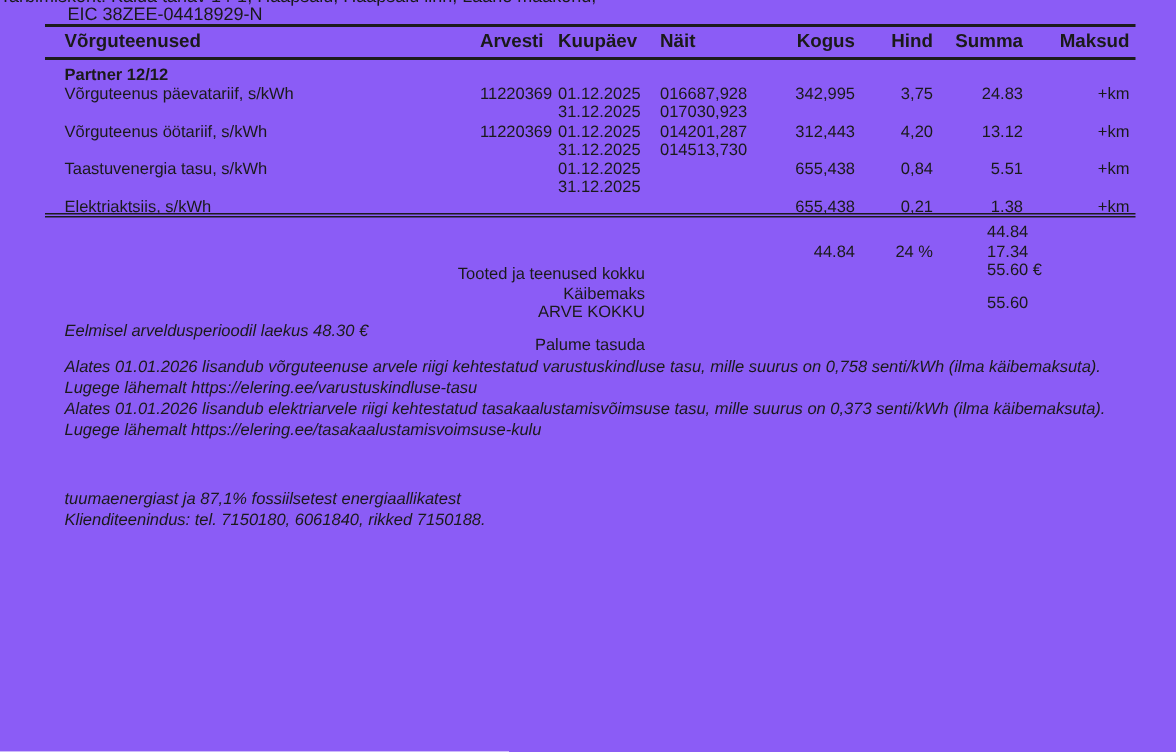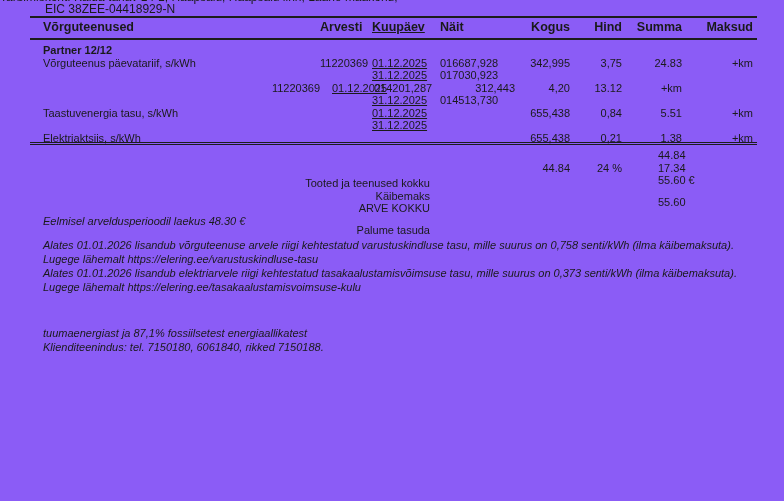--- a/index.html
+++ b/index.html
@@ -18,21 +18,21 @@
 
   .rule{left:30px; width:727px; background:#1c1c1c;}
   #rule-top{top:16px; height:2px;}
   #rule-under-header{top:38px; height:2px;}
   #rule-table-bottom{top:142px; height:3px; background:transparent;
     border-top:1.5px solid #1c1c1c; border-bottom:1.5px solid #1c1c1c; box-sizing:border-box;}
 
   
   .tcols{display:grid; grid-template-columns:277px 40px 66px 89px 55px 52px 60px 71px;}
   .cr{text-align:right;}
-  .p3{padding-left:12px;text-decoration:underline;}
+  .p3{padding-left:12px;}
   .p4{padding-left:14px;}
   .cell{white-space:nowrap; overflow:visible;}
 
   #thead{top:20px; left:43px; width:710px; font-size:12.5px; font-weight:bold; line-height:15px;}
   #tbody{top:44px; left:43px; width:710px;}
   .trow{height:12.5px; line-height:12.5px; font-size:11px;}
   .group{font-weight:bold; grid-column:1 / -1;}
 
   #summary{top:149px; left:43px; width:710px;}
   #payrow{top:196px; left:43px; width:710px;}
@@ -89,20 +89,21 @@
         <div class="cell"></div>
       <div class="cell p3">31.12.2025</div>
       <div class="cell p4">017030,923</div>
       <div class="cell"></div>
         <div class="cell"></div>
         <div class="cell"></div>
         <div class="cell"></div>
     </div>
 
     <div class="trow tcols">
+      <div class="cell">Võrguteenus öötariif, s/kWh</div>
       <div class="cell cr">11220369</div>
       <div class="cell p3">01.12.2025</div>
       <div class="cell p4">014201,287</div>
       <div class="cell cr">312,443</div>
       <div class="cell cr">4,20</div>
       <div class="cell cr">13.12</div>
       <div class="cell cr">+km</div>
     </div>
     <div class="trow tcols">
       <div class="cell"></div>

